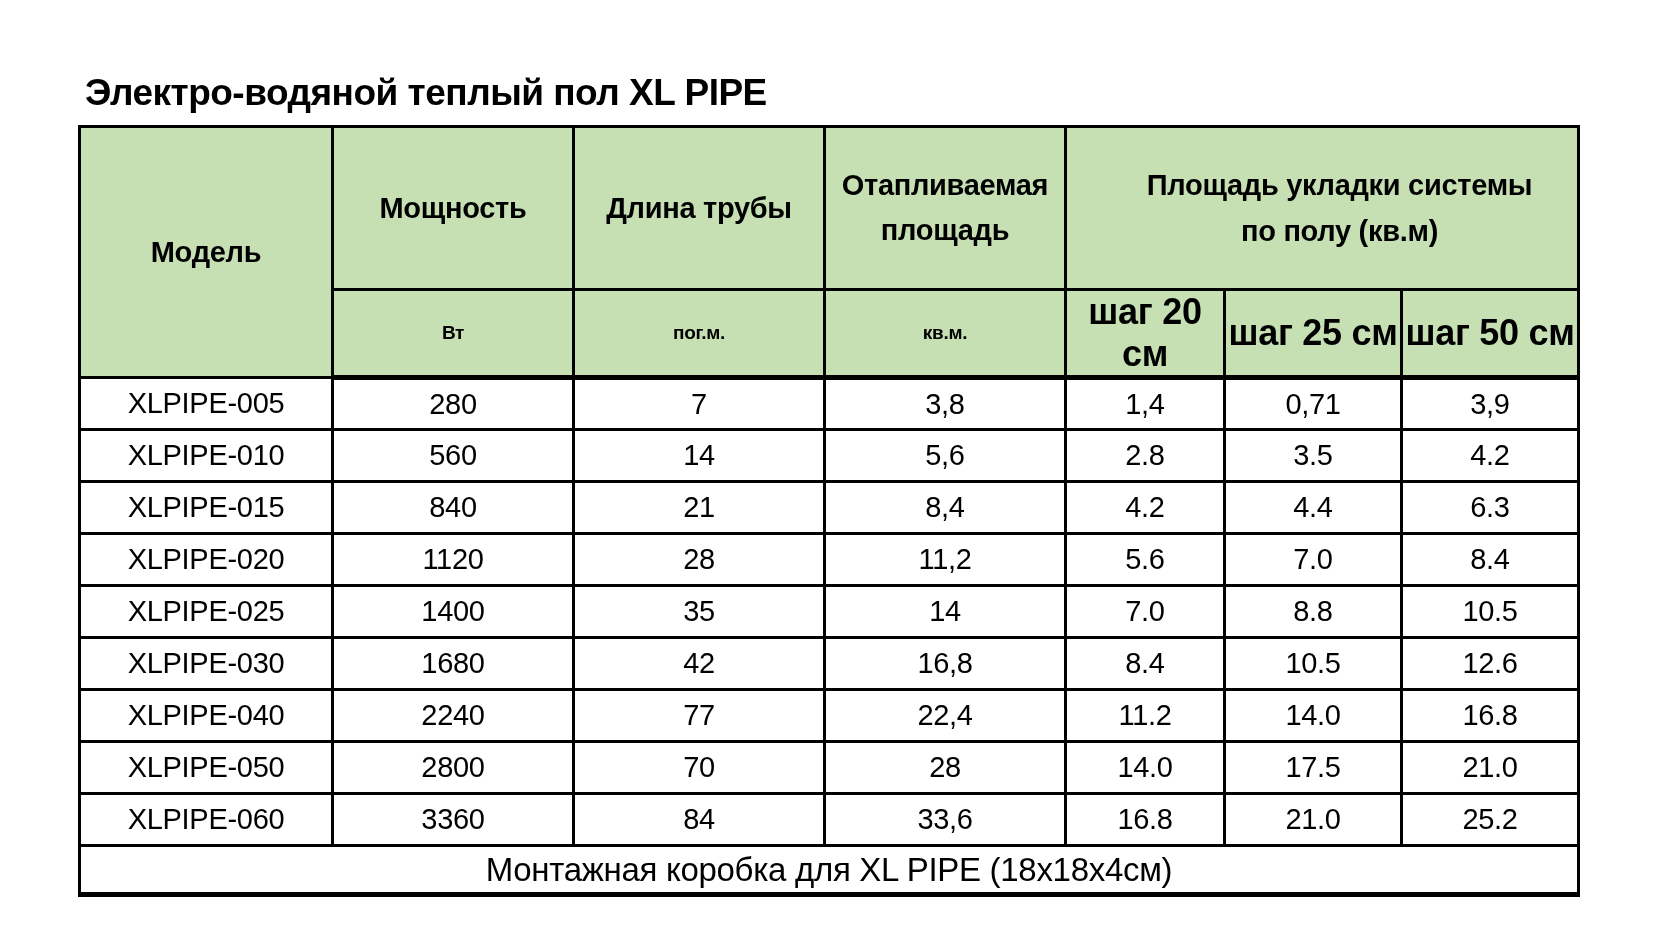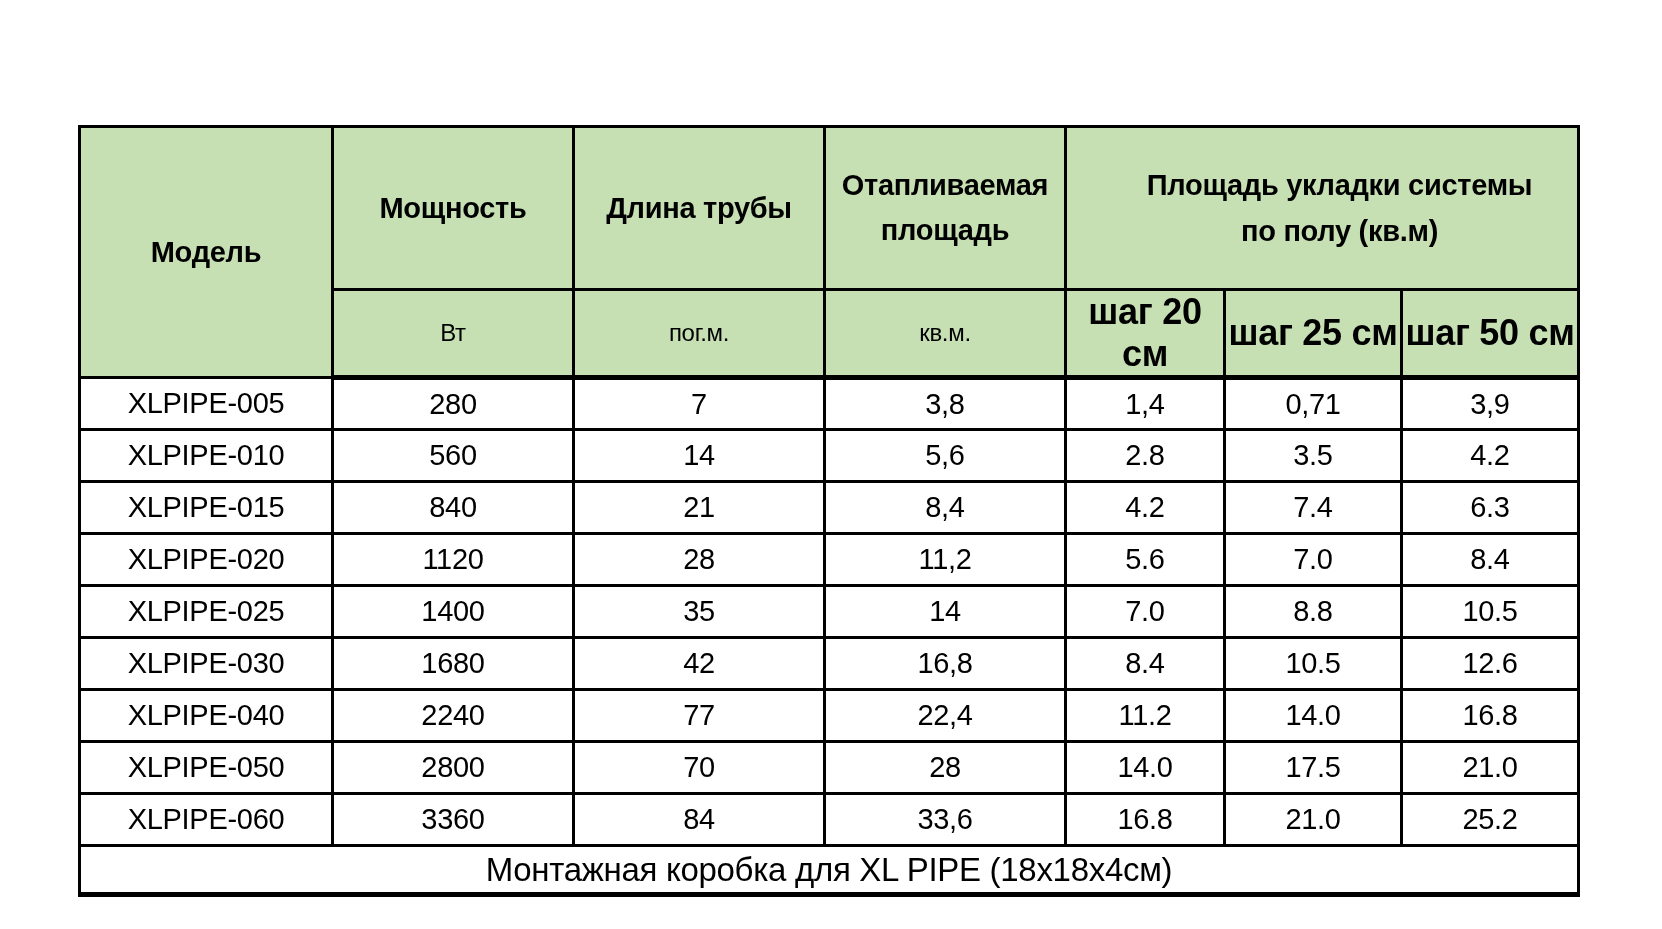--- a/index.html
+++ b/index.html
@@ -36,21 +36,21 @@
     border: 3px solid #000000;
     text-align: center;
     vertical-align: middle;
     overflow: hidden;
     letter-spacing: -0.3px;
   }
   
   thead th { background: #c6e0b4; font-size: 29px; font-weight: bold; }
   tr.head-main th { height: 163px; line-height: 1.55; }
   tr.head-units th { height: 45px; border-bottom-width: 5px; }
-  tr.head-units th.unit { font-weight: normal; font-size: 24px; }
+  tr.head-units th.unit { font-weight: bold; font-size: 19px; }
   tr.head-units th.step { font-weight: bold; font-size: 36px; }
   th.group-header div { line-height: 1.6; margin-left: 35px; }
   
   tbody td {
     height: 52px;
     font-size: 29px;
     border-top-width: 4px;
     border-bottom-width: 4px;
     background: #ffffff;
   }
@@ -59,20 +59,21 @@
     font-size: 33px;
     border-bottom-width: 5px;
     background: #ffffff;
   }
 </style>
 </head>
 <body>
 
 <div class="page">
 
+  <div class="title">Электро-водяной теплый пол XL PIPE</div>
 
   <table class="spec">
     <colgroup>
       <col style="width:253px">
         <col style="width:241px">
         <col style="width:251px">
       <col style="width:241px">
         <col style="width:159px">
         <col style="width:177px">
       <col style="width:177px">
@@ -115,21 +116,21 @@
         <td>2.8</td>
         <td>3.5</td>
         <td>4.2</td>
       </tr>
       <tr>
         <td>XLPIPE-015</td>
         <td>840</td>
         <td>21</td>
         <td>8,4</td>
         <td>4.2</td>
-        <td>7.4</td>
+        <td>4.4</td>
         <td>6.3</td>
       </tr>
       <tr>
         <td>XLPIPE-020</td>
         <td>1120</td>
         <td>28</td>
         <td>11,2</td>
         <td>5.6</td>
         <td>7.0</td>
         <td>8.4</td>

